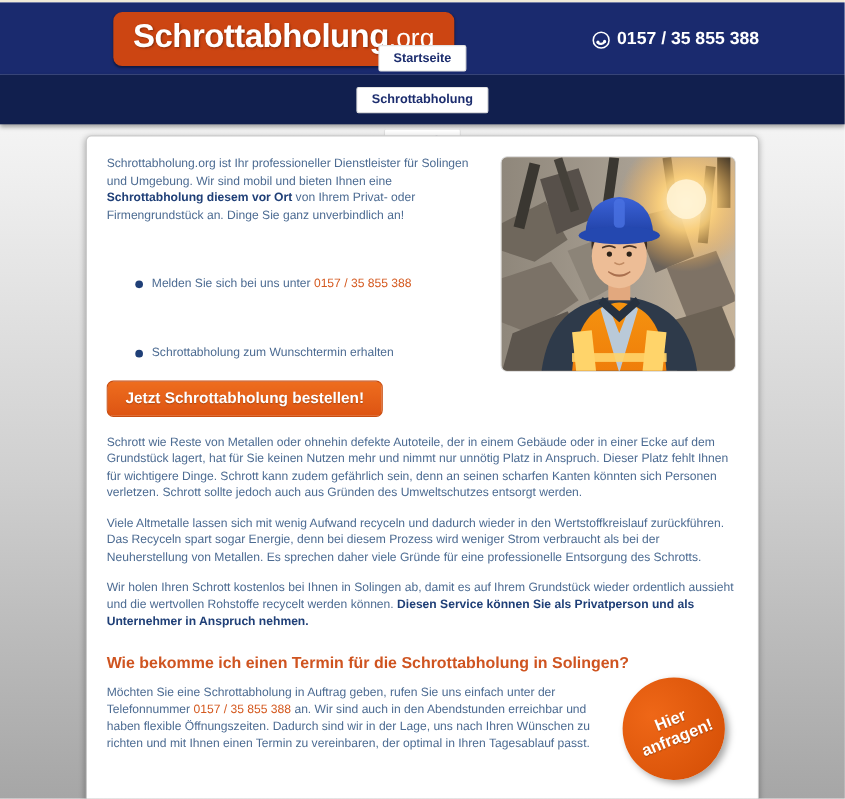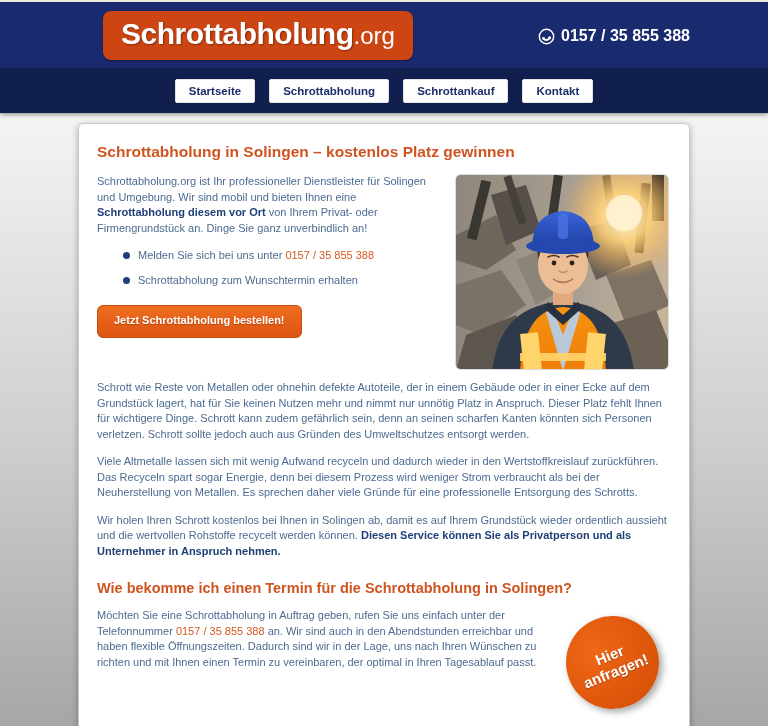--- a/index.html
+++ b/index.html
@@ -25,20 +25,21 @@
   .logo .tld { font-size:24px; font-weight:normal; }
   .hotline { text-align:right; color:#ffffff; }
   .hotline-label { font-size:14px; font-weight:bold; }
   .hotline-number { font-size:16px; font-weight:bold; display:flex; align-items:center; gap:6px; justify-content:flex-end; margin-top:2px; }
   .phone-icon svg { display:block; }
 
   .navbar {
     height:45px; background:#111f4e;
     display:flex; align-items:center; justify-content:center; gap:14px;
     box-shadow:0 2px 4px rgba(0,0,0,.35);
+    flex-direction:column;
   }
   .nav-btn {
     background:#ffffff; color:#1c2d6e; font-size:11.5px; font-weight:bold;
     padding:5px 13px; border-radius:2px; cursor:pointer; border:1px solid #e2e2e2;
   }
 
   
   .card {
     position:relative;
     width:612px; margin:10px auto 0 auto;
@@ -54,31 +55,31 @@
   b, .bold-navy { color:#1f3f77; font-weight:bold; }
   .phone-link { color:#d4591f; cursor:pointer; }
 
   .worker-photo {
     float:right; width:214px; height:196px; margin:0 0 10px 14px;
     border:1px solid #dddddd; border-radius:6px; overflow:hidden; background:#a89f92;
   }
   .worker-photo svg { display:block; }
 
   ul.bullet-list { list-style:none; margin:0 0 12px 26px; }
-  ul.bullet-list li { position:relative; padding-left:15px; margin-bottom:9px; }
+  ul.bullet-list li { position:relative; padding-left:15px; margin-bottom:9px;margin-top:47px; }
   ul.bullet-list li::before {
     content:""; position:absolute; left:0; top:4px; width:7px; height:7px;
     border-radius:50%; background:#1f3f77;
   }
 
   .cta-button {
     display:inline-block; margin:5px 0 16px 0;
     background:linear-gradient(180deg,#ee6d1e,#dd5413);
     border:1px solid #c94d10; border-radius:6px;
-    color:#ffffff; font-size:11px; font-weight:bold;
+    color:#ffffff; font-size:14px; font-weight:bold;
     padding:7px 16px 8px 16px; cursor:pointer;
     text-shadow:0 1px 1px rgba(0,0,0,.25);
   }
 
   .clearfix::after { content:""; display:block; clear:both; }
   .narrow { margin-right:115px; }
 
   .badge {
     position:absolute; top:492px; right:30px;
     width:93px; height:93px; border-radius:50%;
@@ -108,27 +109,25 @@
         </svg>
       </span>
       <span>0157 / 35 855 388</span>
     </div>
   </div>
 </div>
 
 <div class="navbar">
   <div class="nav-btn">Startseite</div>
   <div class="nav-btn">Schrottabholung</div>
-  <div class="nav-btn">Schrottankauf</div>
   <div class="nav-btn">Kontakt</div>
 </div>
 
 <div class="card">
 
-  <h1 class="page-title">Schrottabholung in Solingen – kostenlos Platz gewinnen</h1>
 
   
   <div class="worker-photo">
     <svg width="214" height="196" viewBox="0 0 214 196">
       <defs>
         <linearGradient id="scrapbg" x1="0" y1="0" x2="1" y2="0">
           <stop offset="0" stop-color="#8f877b"></stop>
             <stop offset="0.55" stop-color="#a89f92"></stop>
             <stop offset="1" stop-color="#c7b49a"></stop>
         </linearGradient>

